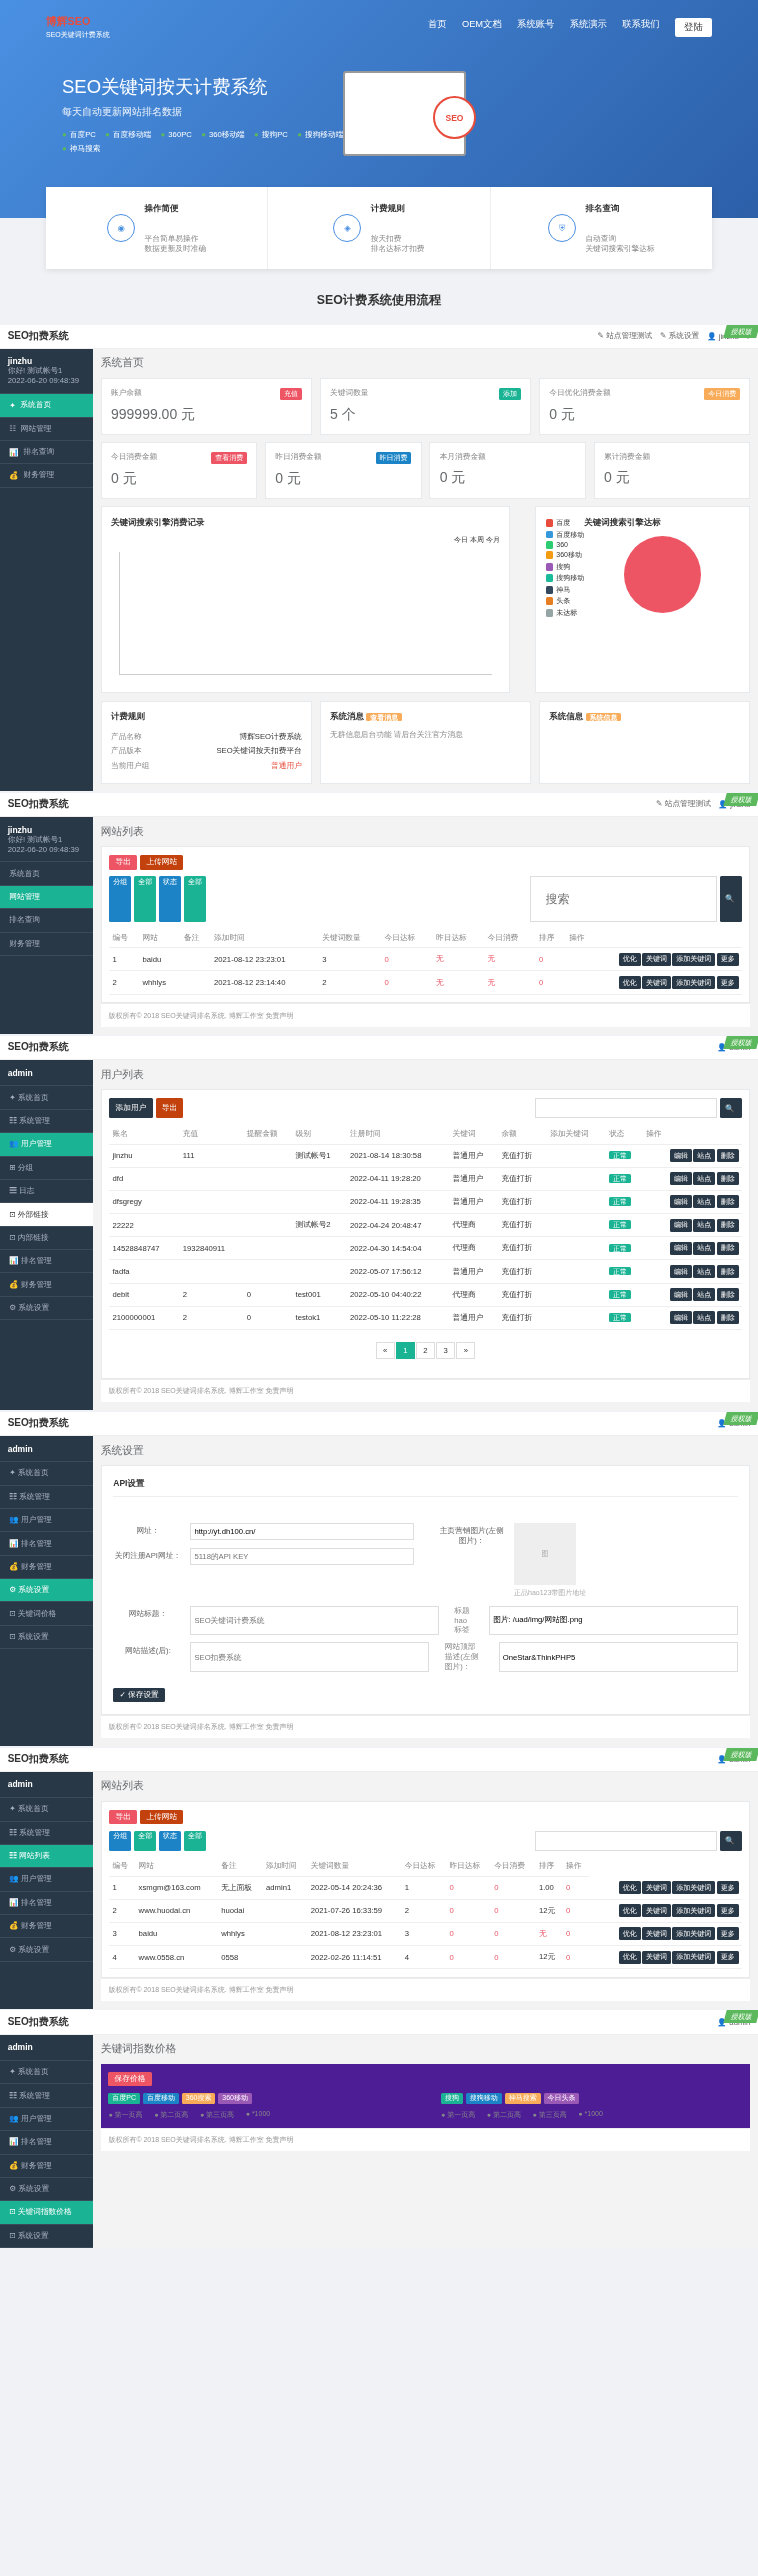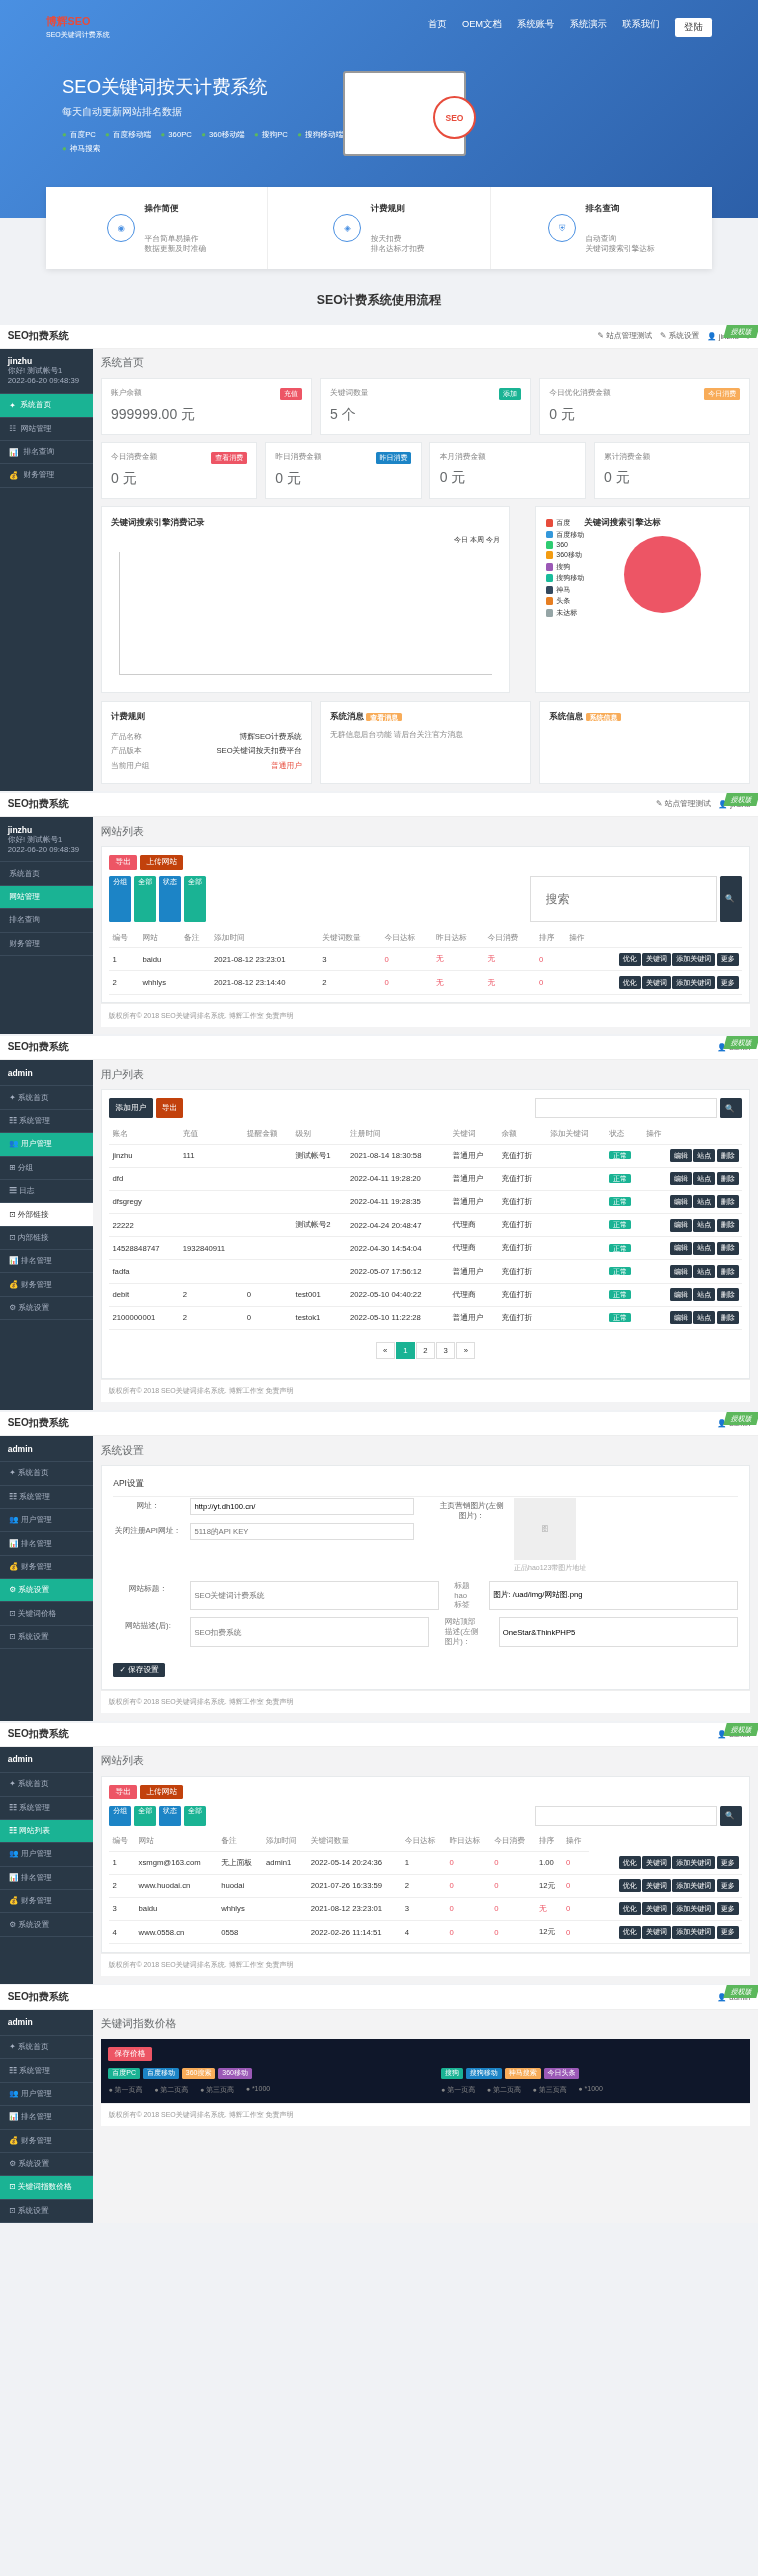--- a/index.html
+++ b/index.html
@@ -73,21 +73,21 @@
 .pagination{display:flex;justify-content:center;gap:1.5px;margin:11.6px 0}
 .pagination span{padding:3.1px 6.2px;border:0.8px solid #ddd;font-size:7.7px;cursor:pointer}
 .pagination .active{background:#1ab394;color:#fff;border-color:#1ab394}
 .footer{text-align:left;padding:6.2px 7.7px;font-size:7px;color:#999;background:#fff;border-top:0.8px solid #eee}
 .form-section{background:#fff;padding:11.6px;border:0.8px solid #e7eaec}
 .form-row{display:flex;margin-bottom:7.7px;align-items:flex-start}
 .form-label{width:77px;font-size:7.7px;color:#666;text-align:center;padding-right:7.7px;padding-top:3.1px}
 .form-input{flex:1}
 .form-input input,.form-input textarea{width:100%;padding:3.1px;border:0.8px solid #ddd;font-size:7.7px}
 .placeholder-img{width:62px;height:62px;background:#eee;display:flex;align-items:center;justify-content:center;color:#aaa;font-size:7px}
-.price-table{background:#0f172a;padding:7.7px}
+.price-table{background:#4c1d95;padding:7.7px}
 .price-header{display:flex;gap:3.1px;margin-bottom:6.2px}
 .right-corner{position:absolute;right:0;top:0;background:#5cb85c;color:#fff;padding:1.5px 6.2px;font-size:7px;transform:skewX(-15deg)}
 </style>
 </head>
 <body>
 
 <div class="hero">
 <div class="hero-nav">
 <div><span class="logo">博辉SEO</span><br><span style="font-size:7px;color:#fff">SEO关键词计费系统</span></div>
 <div class="nav-links">
@@ -627,21 +627,21 @@
           <li>📊 排名管理</li>
           <li>💰 财务管理</li>
           <li class="active">⚙ 系统设置</li>
           <li>⊡ 关键词价格</li>
           <li>⊡ 系统设置</li>
         </ul>
       </div>
 <div class="main">
 <div class="page-title">系统设置</div>
 <div class="form-section">
-<div style="border-bottom:0.8px solid #eee;padding-bottom:6.2px;margin-bottom:1px;font-size:8.5px;font-weight:normal">API设置</div>
+<div style="border-bottom:0.8px solid #eee;padding-bottom:6.2px;margin-bottom:26px;font-size:8.5px;font-weight:bold">API设置</div>
 <div style="display:flex;gap:23px">
 <div style="flex:1">
 <div class="form-row">
                 <div class="form-label">网址：</div>
                 <div class="form-input"><input value="http://yt.dh100.cn/" style=""></div>
               </div>
 <div class="form-row">
                 <div class="form-label">关闭注册API网址：</div>
                 <div class="form-input"><input placeholder="5118的API KEY" style=""></div>
               </div>

